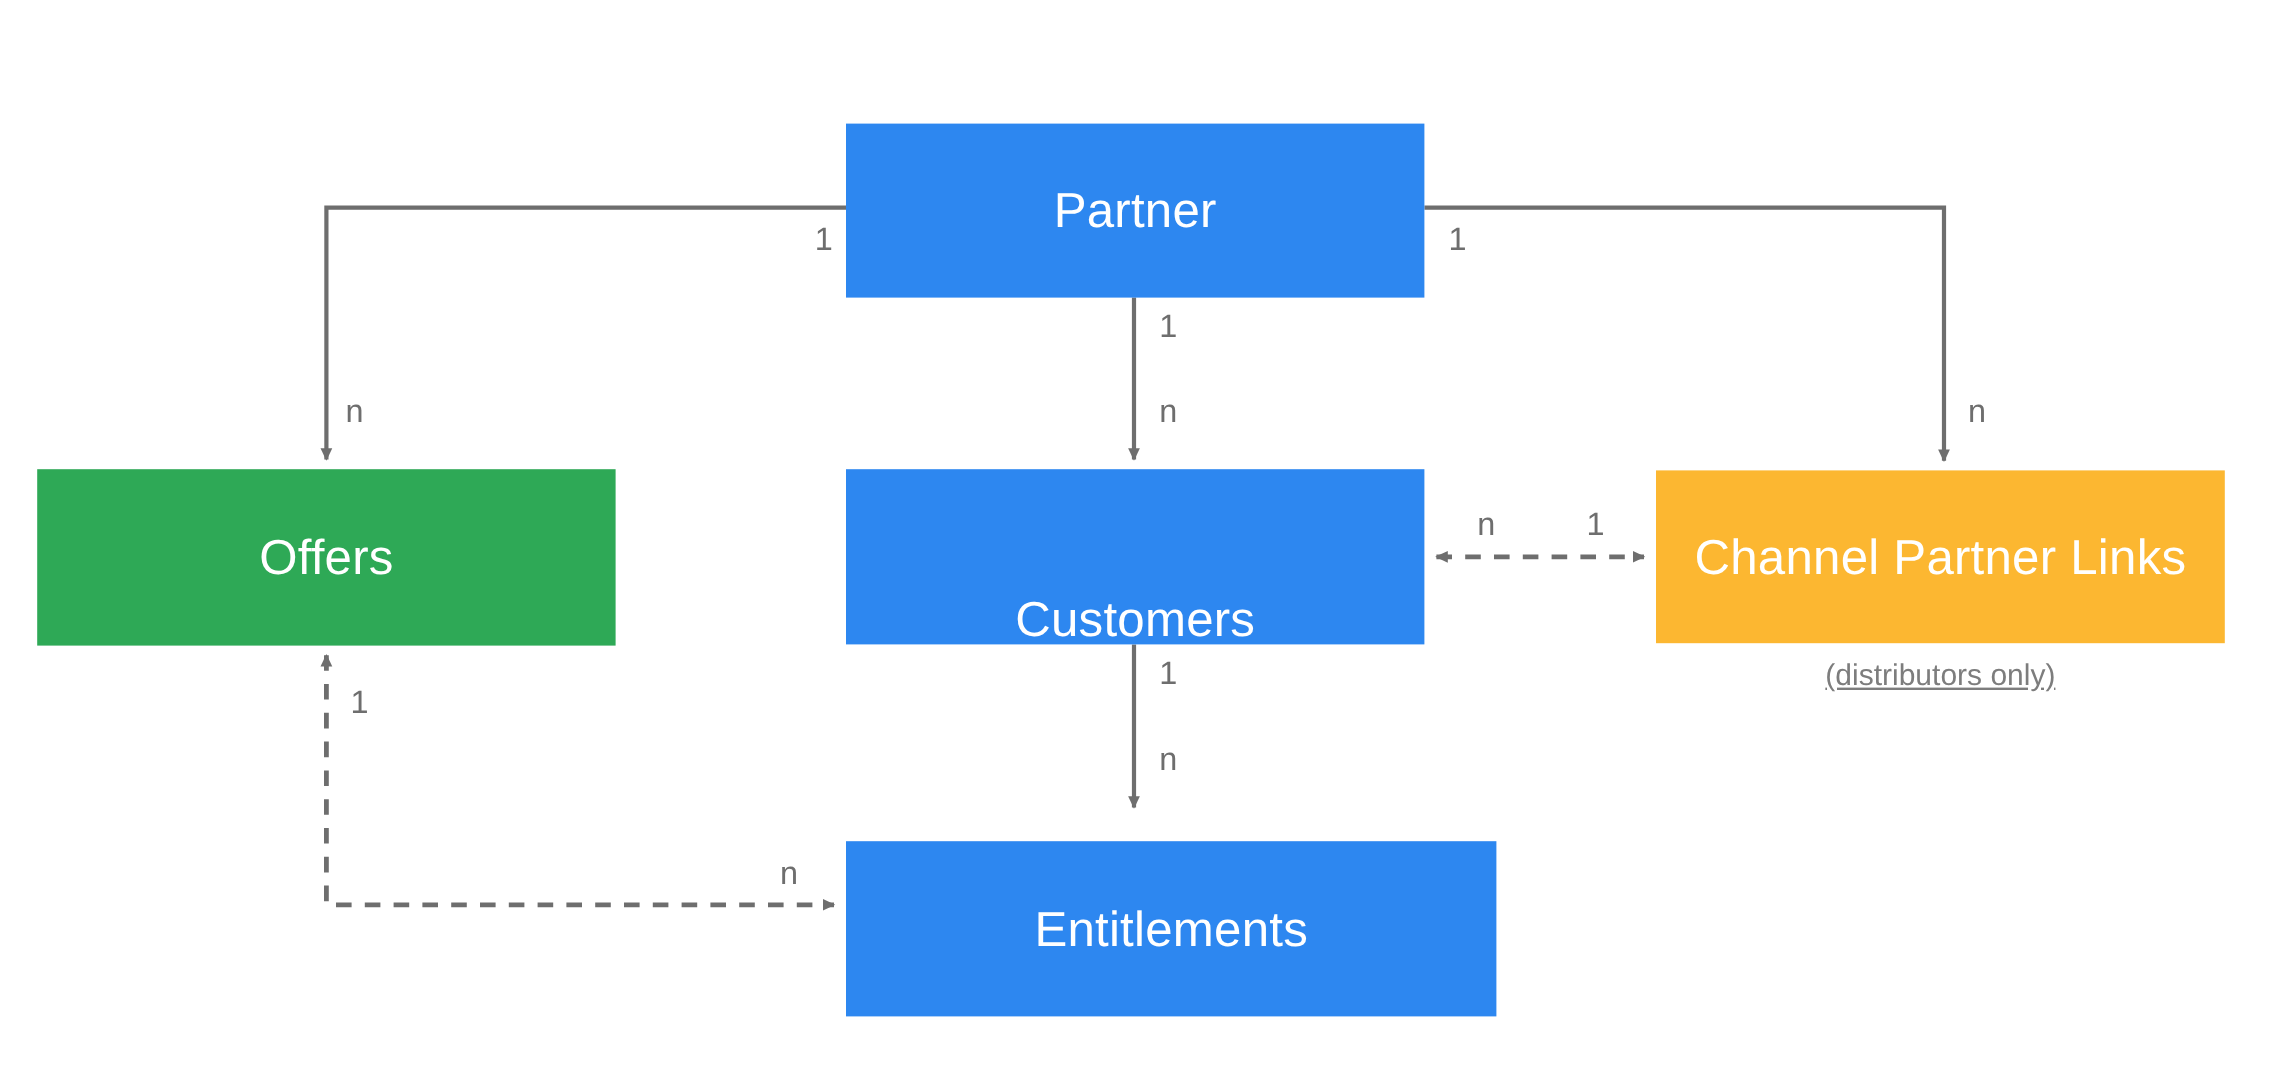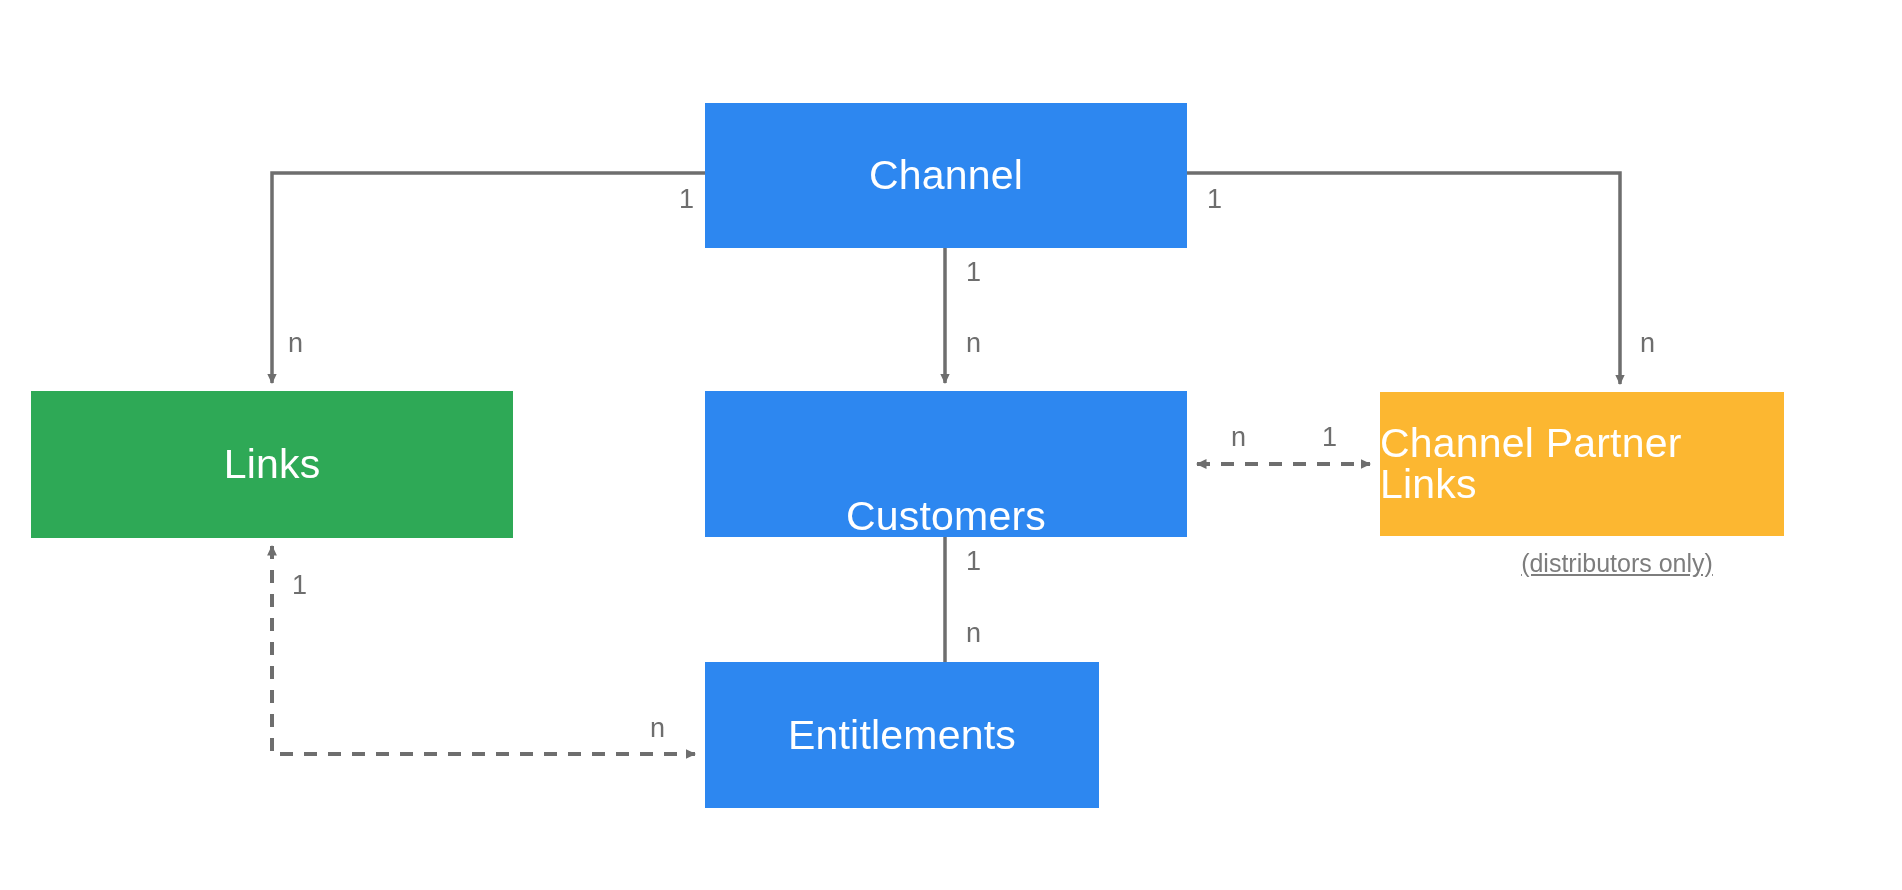--- a/index.html
+++ b/index.html
@@ -33,22 +33,22 @@
     font-family: "Liberation Sans", sans-serif;
     font-size: 41px;
     font-weight: 400;
     letter-spacing: 0.2px;
     line-height: 1;
     box-sizing: border-box;
   }
   .node-accounts   { left: 705px; top: 103px; width: 482px; height: 145px; background: #2d87f0; }
   .node-offers     { left: 31px;  top: 391px; width: 482px; height: 147px; background: #2ea956; }
   .node-customers  { left: 705px; top: 391px; width: 482px; height: 146px; background: #2d87f0; align-items: flex-end; }
-  .node-cpl        { left: 1380px;top: 392px; width: 404px; height: 144px; background: #fcb731; }
-  .node-entitle    { left: 705px; top: 662px; width: 394px; height: 146px; background: #2d87f0; }
+  .node-cpl        { left: 1380px;top: 392px; width: 474px; height: 144px; background: #fcb731; }
+  .node-entitle    { left: 705px; top: 701px; width: 542px; height: 146px; background: #2d87f0; }
 
   .caption {
     position: absolute;
     color: #7d7d7d;
     font-family: "Liberation Sans", sans-serif;
     font-size: 25px;
     line-height: 1;
     white-space: nowrap;
   }
   .caption-cpl {
@@ -89,25 +89,25 @@
     <path d="M1187,173 L1620,173 L1620,384" fill="none" stroke="#6e6e6e" stroke-width="3.5" marker-end="url(#arrowEnd)"></path>
 
     <path d="M945,537 L945,673" fill="none" stroke="#6e6e6e" stroke-width="3.5" marker-end="url(#arrowEnd)"></path>
 
     <path d="M1197,464 L1370,464" fill="none" stroke="#6e6e6e" stroke-width="4" stroke-dasharray="13,11" marker-start="url(#arrowStart)" marker-end="url(#arrowEnd)"></path>
 
     <path d="M272,546 L272,754 L695,754" fill="none" stroke="#6e6e6e" stroke-width="4" stroke-dasharray="13,11" marker-start="url(#arrowStart)" marker-end="url(#arrowEnd)"></path>
   </svg>
 
   <div class="node node-accounts">
-    <span>Channel</span>
+    <span>Partner</span>
   </div>
 
   <div class="node node-offers">
-    <span>Links</span>
+    <span>Offers</span>
   </div>
 
   <div class="node node-customers">
     <span>Customers</span>
   </div>
 
   <div class="node node-cpl">
     <span>Channel Partner Links</span>
   </div>
   <div class="caption caption-cpl">(distributors only)</div>

